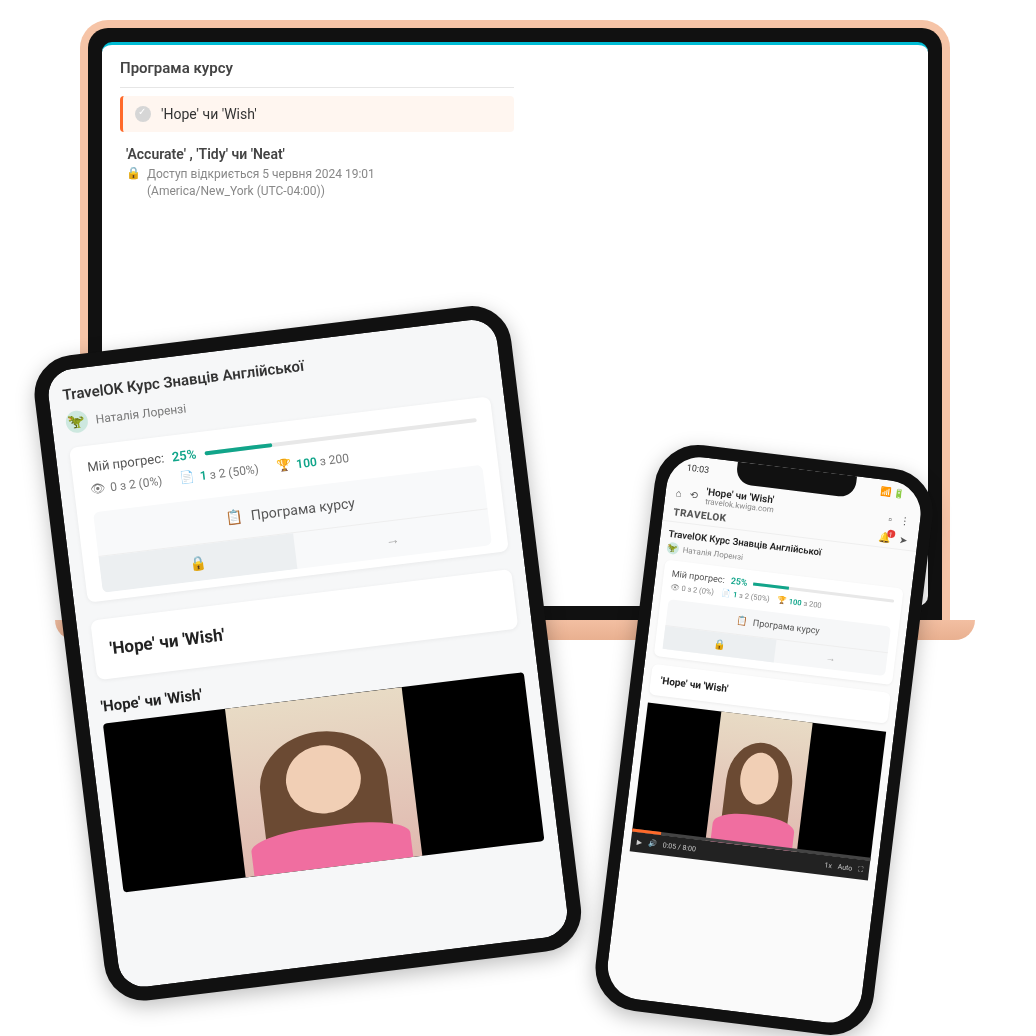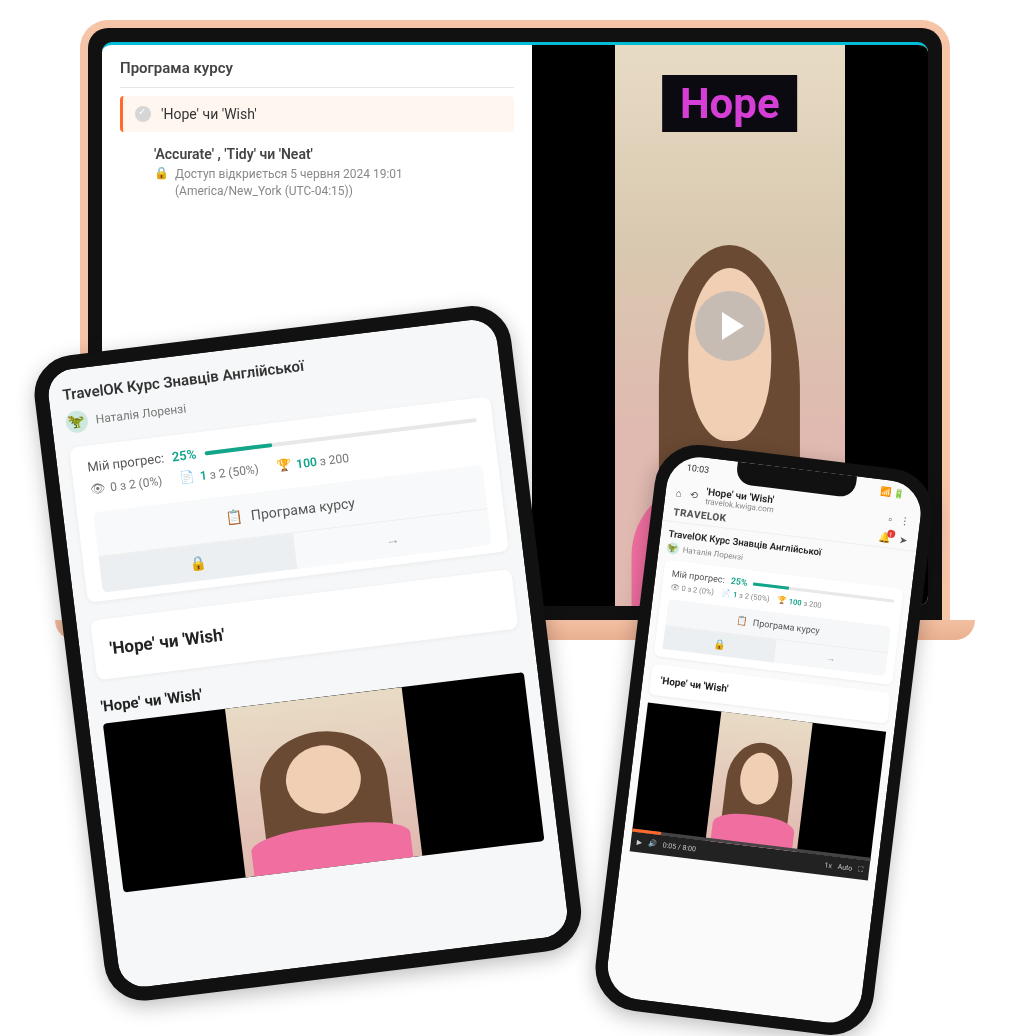--- a/index.html
+++ b/index.html
@@ -64,21 +64,20 @@
     width: 16px; height: 16px; border-radius: 50%;
     background: #d6d6d6; position: relative;
     flex: 0 0 16px;
   }
   .l-item-active .chk::after {
     content: '✓'; color:#fff; font-size:10px;
     position:absolute; left:3px; top:0;
   }
   .l-item2 {
     padding: 0 6px 6px;
-    margin-left: 28px;
   }
   .l-item2-title { font-weight: 600; margin-bottom: 4px; }
   .l-item2-sub {
     display: flex; gap: 6px; font-size: 12px; color: #888;
     align-items: flex-start;
   }
   .l-item2-sub .txt { line-height: 1.4; }
   .laptop-right {
     flex: 1; background: #000;
     display: flex; align-items: center; justify-content: center;
@@ -321,35 +320,24 @@
         <div class="l-item-active">
           <span class="chk"></span>
           <span>'Hope' чи 'Wish'</span>
         </div>
         <div class="l-item2">
           <div class="l-item2-title">'Accurate' , 'Tidy' чи 'Neat'</div>
           <div class="l-item2-sub">
             <span class="ico">🔒</span>
             <span class="txt">
               <span>Доступ відкриється  5 червня 2024 19:01</span><br>
-              <span>(America/New_York (UTC-04:15))</span>
+              <span>(America/New_York (UTC-04:00))</span>
             </span>
           </div>
         </div>
-      </div>
-      <div class="laptop-right">
-        <div class="video-portrait">
-          <div class="person">
-            <div class="hair"></div>
-              <div class="shirt"></div>
-              <div class="face"></div>
-          </div>
-          <div class="hope-badge">Hope</div>
-        </div>
-        <div class="play-btn"></div>
       </div>
     </div>
   </div>
   <div class="laptop-base"></div>
 </div>
 
 <div class="tablet-wrap">
   <div class="tablet">
     <div class="tablet-screen">
       <div class="t-title">TravelOK Курс Знавців Англійської</div>

